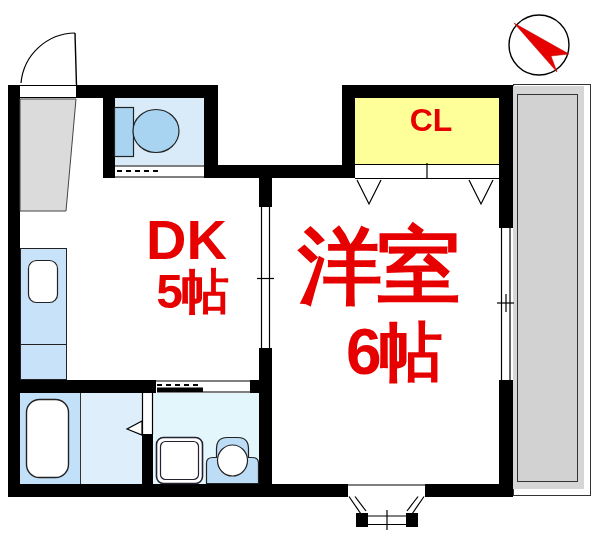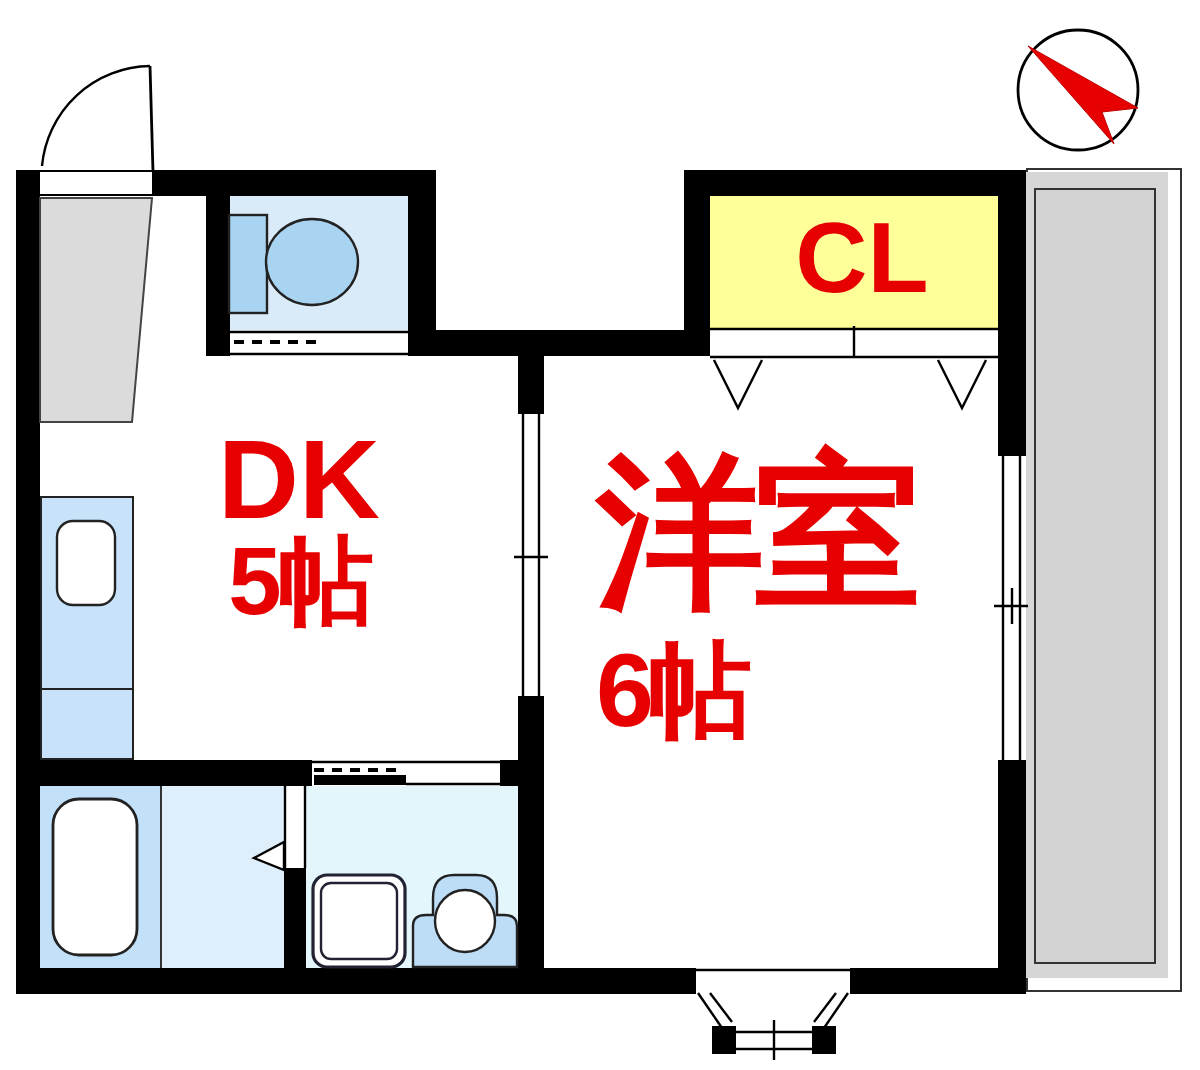--- a/index.html
+++ b/index.html
@@ -3,25 +3,25 @@
 <meta charset="utf-8">
 <style>
   html,body{margin:0;padding:0;background:#fff;}
   #plan{
     position:relative;width:600px;height:535px;background:#ffffff;overflow:hidden;
     font-family:"Liberation Sans", sans-serif;
   }
   .wall{position:absolute;background:#000;}
   .fill{position:absolute;}
   .room-label{position:absolute;color:#e60000;font-weight:bold;line-height:1.0;}
-  #dk-label{left:72px;top:212px;width:155px;text-align:center;font-size:56px;}
+  #dk-label{left:72px;top:212px;width:155px;text-align:right;font-size:56px;}
   #dk-size{font-size:48px;margin-top:0;letter-spacing:-2px;}
   #yo-label{left:298px;top:224px;width:210px;text-align:left;font-size:84px;letter-spacing:-5px;}
-  #yo-size{font-size:52px;margin-top:12px;letter-spacing:-3px;}
-  #cl-label{left:355px;top:104px;width:152px;text-align:center;font-size:50px;}
+  #yo-size{font-size:64px;margin-top:12px;letter-spacing:-3px;margin-left:48px;}
+  #cl-label{left:355px;top:104px;width:152px;text-align:center;font-size:32px;}
   svg{position:absolute;left:0;top:0;}
 </style>
 </head>
 <body>
 
 <div id="plan">
 
   <div class="fill" style="left:115px;top:98px;width:89px;height:67px;background:#d9ebf9;"></div>
   <div class="fill" style="left:115px;top:165px;width:89px;height:13px;background:#fff;"></div>
 

